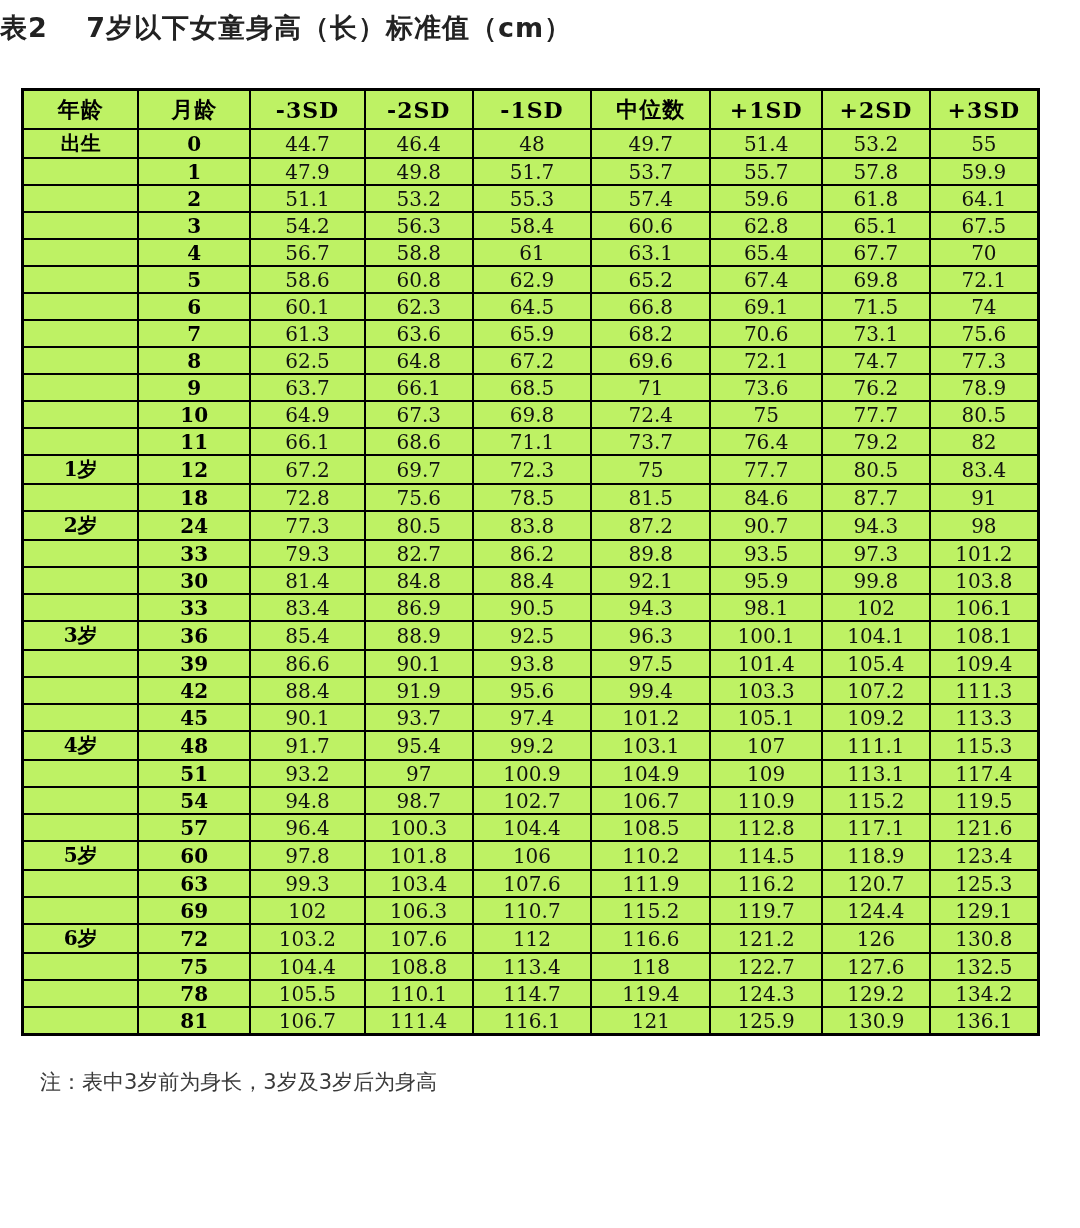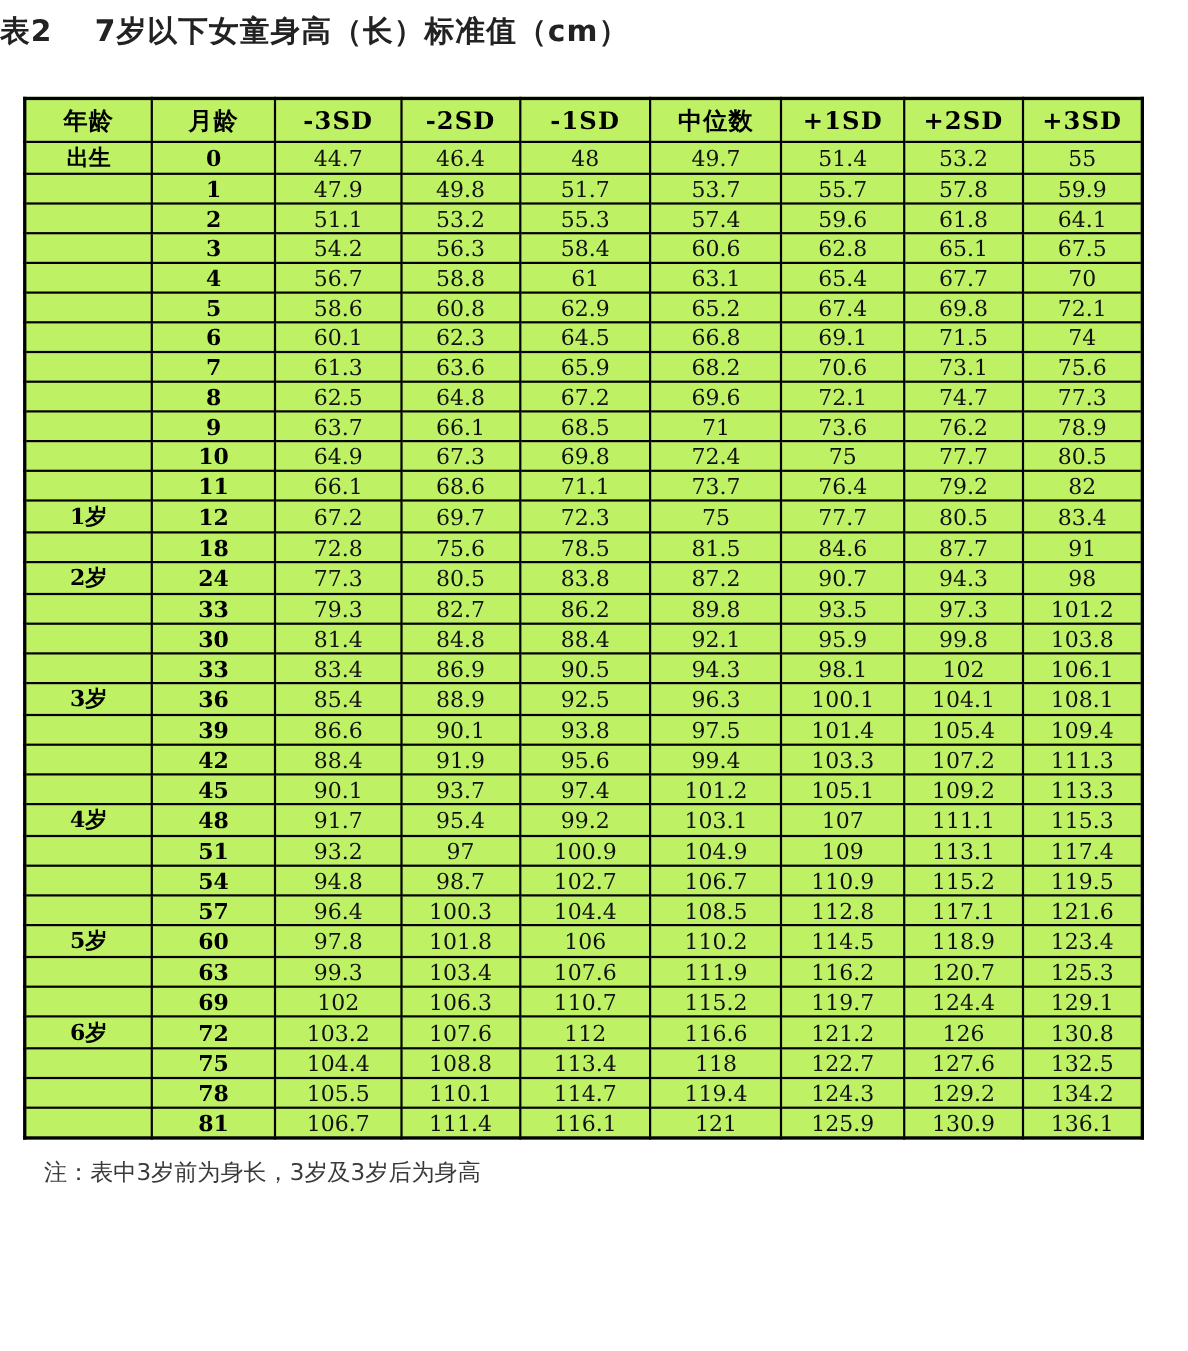--- a/index.html
+++ b/index.html
@@ -59,21 +59,21 @@
     font-family: "DejaVu Serif", "Liberation Serif", serif;
     color: #111;
   }
   table.growth-table tbody td.age-cell,
   table.growth-table tbody td.month-cell {
     font-weight: bold;
     font-size: 20px;
     color: #000;
   }
   .note {
-    margin: 16px 0 0 40px;
+    margin: 32px 0 0 40px;
     font-size: 21px;
     color: #3a3a3a;
     font-family: "DejaVu Sans", sans-serif;
   }
 </style>
 </head>
 <body>
 
 <div class="page">
 

